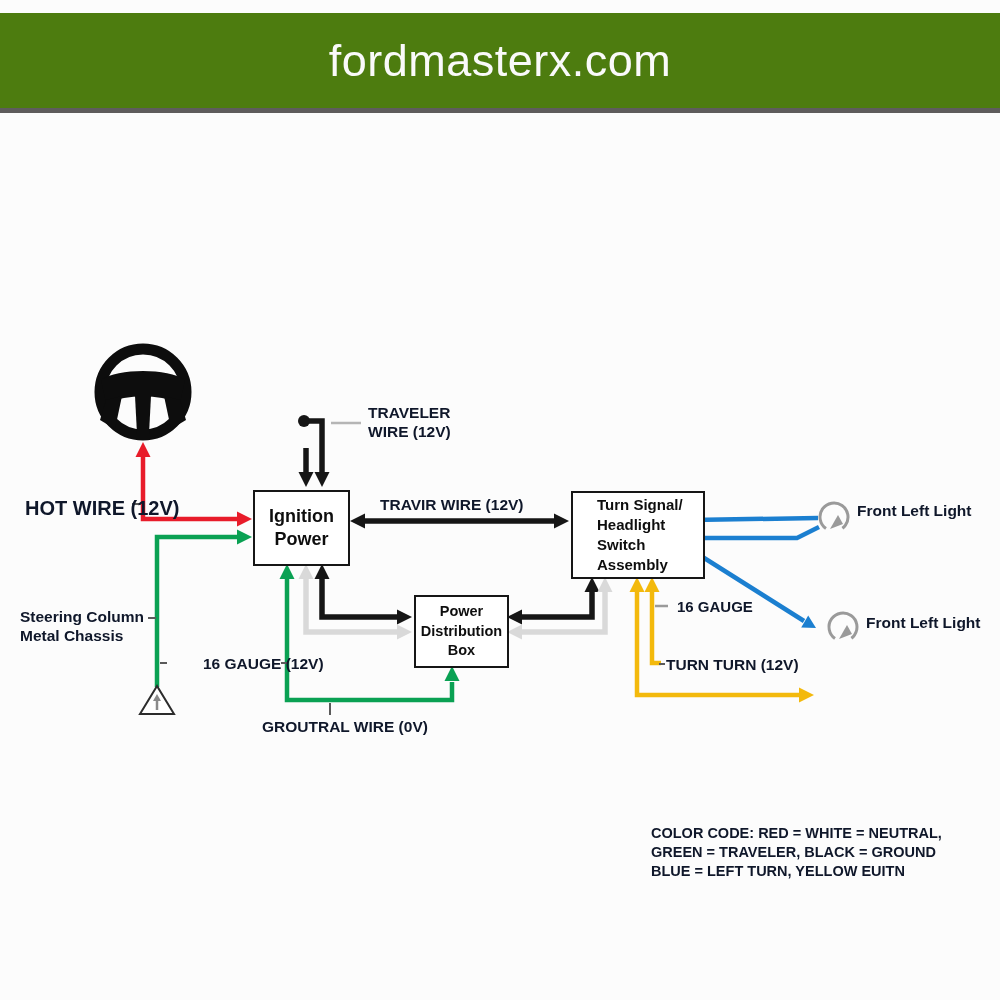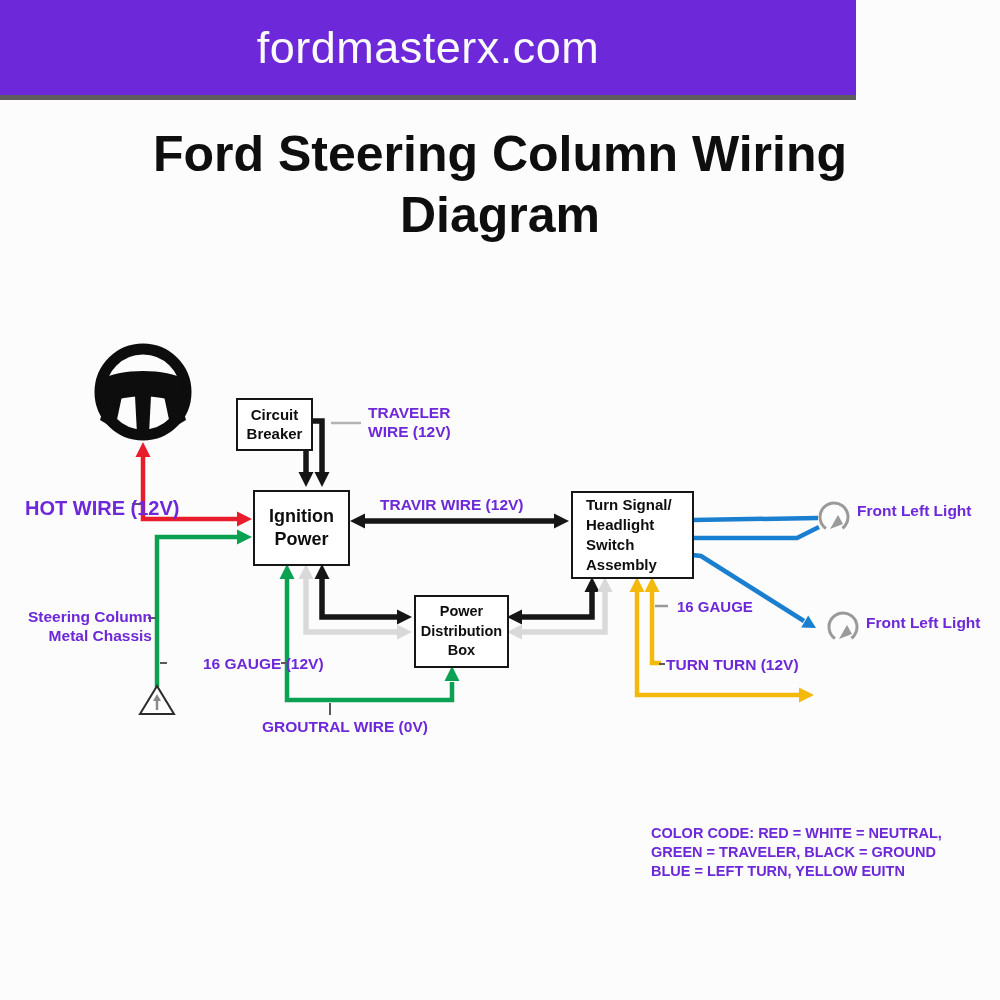--- a/index.html
+++ b/index.html
@@ -1,55 +1,53 @@
 <!DOCTYPE html>
 <html><head>
 <meta charset="utf-8">
 <style>
   html,body{margin:0;padding:0;background:#fff;}
   .canvas{position:relative;width:1000px;height:1000px;margin:0 auto;background:#fcfcfc;
           font-family:"Liberation Sans",sans-serif;overflow:hidden;}
-  .site-header{position:absolute;left:0;top:0;width:856px;height:95px;background:#6d28d9;
+  .site-header{position:absolute;left:0;top:13px;width:1000px;height:95px;background:#4d7c0f;
                border-bottom:5px solid #5e5c5c;display:flex;align-items:center;justify-content:center;z-index:4;}
   .site-header .site-name{color:#fafafa;font-size:45px;font-weight:400;letter-spacing:.5px;}
   .page-title{position:absolute;left:0;top:124px;width:1000px;text-align:center;
               font-size:50px;font-weight:700;color:#0e0e0e;line-height:1.22;white-space:pre-line;z-index:3;}
   .wire-svg{position:absolute;left:0;top:0;z-index:1;}
   .dbox{position:absolute;background:#fff;border:2.5px solid #161616;z-index:2;
         display:flex;align-items:center;justify-content:center;text-align:center;
         font-weight:700;color:#0e0e0e;white-space:pre-line;}
   .dbox.left{justify-content:flex-start;text-align:left;}
-  .lbl{position:absolute;font-weight:700;color:#6d28d9;white-space:pre-line;z-index:3;line-height:1.22;}
+  .lbl{position:absolute;font-weight:700;color:#0f172a;white-space:pre-line;z-index:3;line-height:1.22;}
   #box-circuit-breaker{left:236px;top:398px;width:73px;height:49px;font-size:15px;line-height:1.25;}
   #box-ignition{left:253px;top:490px;width:93px;height:72px;font-size:18px;line-height:1.3;}
   #box-pdb{left:414px;top:595px;width:91px;height:69px;font-size:14.5px;line-height:1.35;}
-  #box-turnsignal{left:571px;top:491px;width:106px;height:84px;font-size:15px;line-height:1.33;padding-left:13px;box-sizing:content-box;}
+  #box-turnsignal{left:571px;top:491px;width:106px;height:84px;font-size:15px;line-height:1.33;padding-left:24px;box-sizing:content-box;}
   #lbl-hotwire{left:25px;top:496px;font-size:20px;}
   #lbl-traveler{left:368px;top:404px;font-size:15.5px;}
   #lbl-travir{left:380px;top:496px;font-size:15.5px;}
-  #lbl-chassis{left:20px;top:608px;width:132px;text-align:right;font-size:15.5px;}
+  #lbl-chassis{left:20px;top:608px;width:132px;text-align:left;font-size:15.5px;}
   #lbl-gauge12v{left:170px;top:655px;font-size:15.5px;margin-left:33px;}
   #lbl-groutral{left:262px;top:718px;font-size:15.5px;}
   #lbl-gauge{left:677px;top:598px;font-size:15px;}
   #lbl-leftturn{left:666px;top:656px;font-size:15.5px;}
   #lbl-light1{left:857px;top:502px;font-size:15.5px;}
   #lbl-light2{left:866px;top:614px;font-size:15.5px;}
   #lbl-colorcode{left:651px;top:824px;font-size:14.5px;line-height:1.3;}
 </style>
 </head>
 <body>
 
 <div class="canvas">
 
   <div class="site-header">
     <span class="site-name">fordmasterx.com</span>
   </div>
 
-  <div class="page-title">Ford Steering Column Wiring
-Diagram</div>
 
   <svg class="wire-svg" width="1000" height="1000" viewBox="0 0 1000 1000">
 
     <g>
       <circle cx="143" cy="392" r="43" fill="none" stroke="#0d0d0d" stroke-width="11"></circle>
       <path d="M101,380 C118,368 168,368 185,380 L180,403 C157,394 129,394 106,403 Z" fill="#0d0d0d"></path>
       <polygon points="106,400 122,396 115,429 100,420" fill="#0d0d0d"></polygon>
       <polygon points="164,396 180,400 186,420 171,429" fill="#0d0d0d"></polygon>
       <polygon points="135,396 151,396 149,434 137,434" fill="#0d0d0d"></polygon>
     </g>
@@ -148,22 +146,20 @@
       <line x1="331" y1="423" x2="361" y2="423" stroke="#b5b5b5" stroke-width="2.5"></line>
       <line x1="148" y1="618" x2="156" y2="618"></line>
       <line x1="160" y1="663" x2="167" y2="663"></line>
       <line x1="281" y1="663" x2="287" y2="663"></line>
       <line x1="330" y1="703" x2="330" y2="715"></line>
       <line x1="655" y1="606" x2="668" y2="606" stroke="#9a9a9a" stroke-width="2.5"></line>
       <line x1="659" y1="664" x2="665" y2="664"></line>
     </g>
   </svg>
 
-  <div class="dbox" id="box-circuit-breaker">Circuit
-Breaker</div>
   <div class="dbox" id="box-ignition">Ignition
 Power</div>
   <div class="dbox" id="box-pdb">Power
 Distribution
 Box</div>
   <div class="dbox left" id="box-turnsignal">Turn Signal/
 Headlight
 Switch
 Assembly</div>
 

